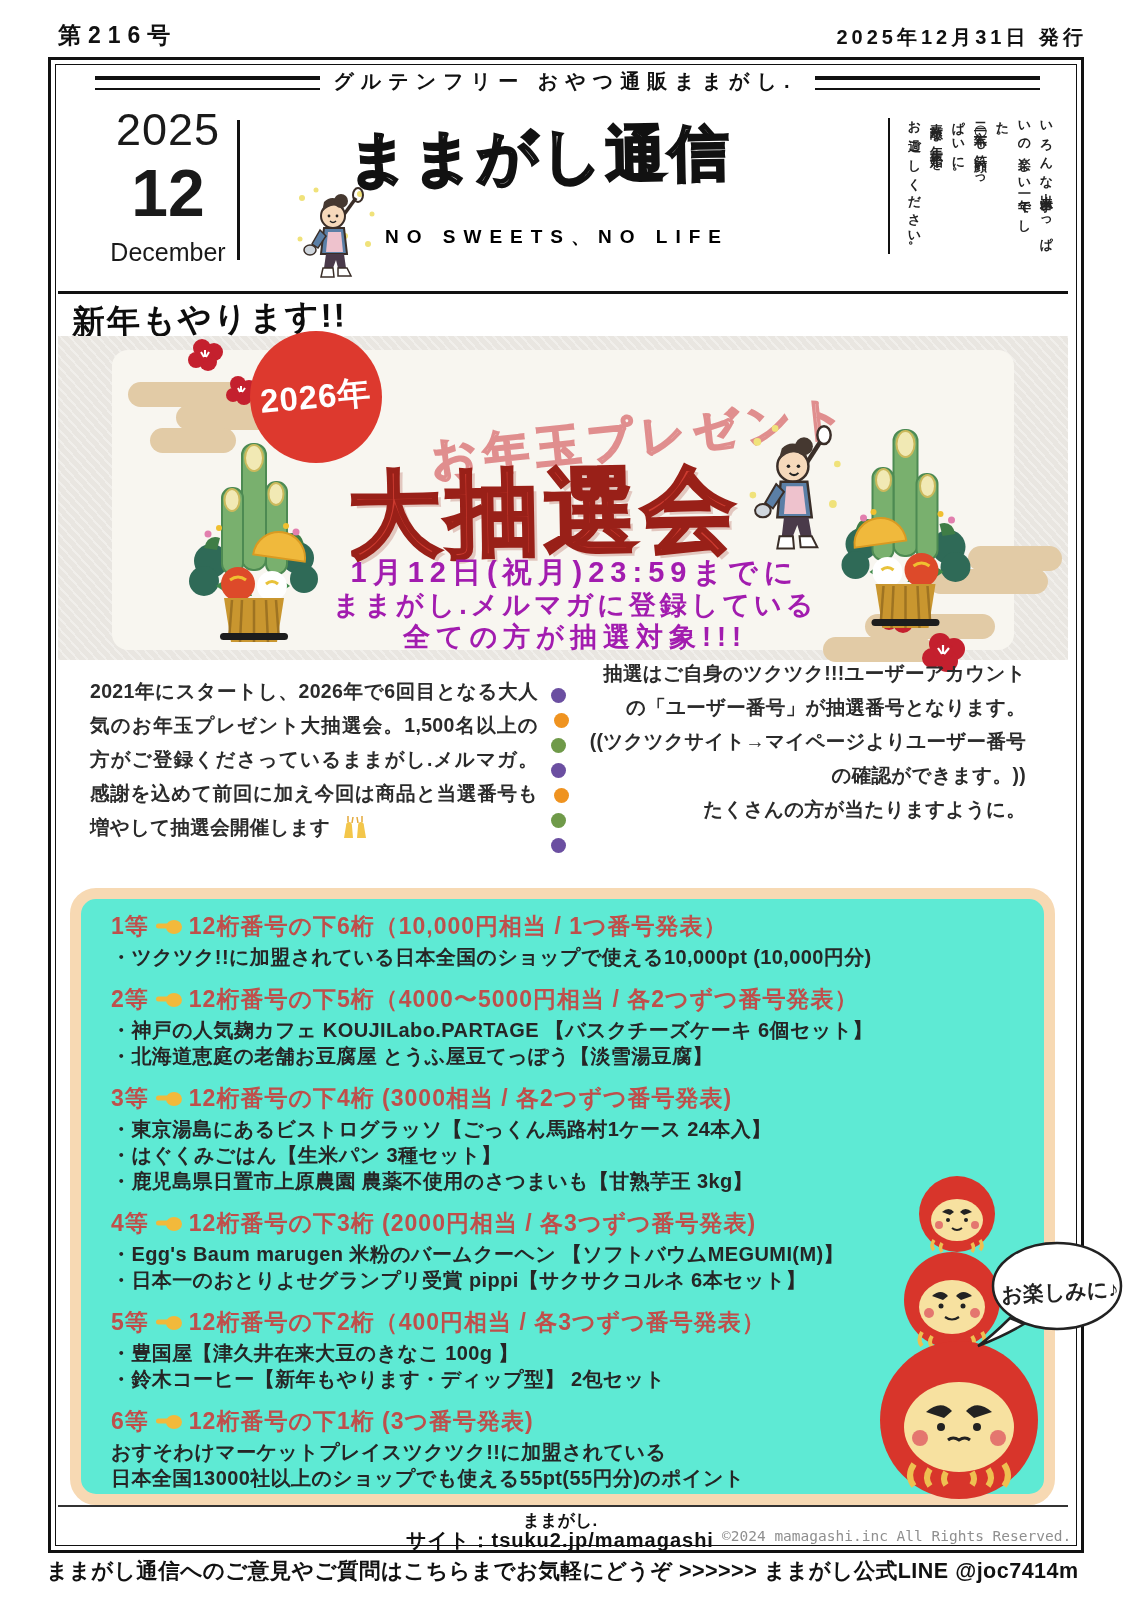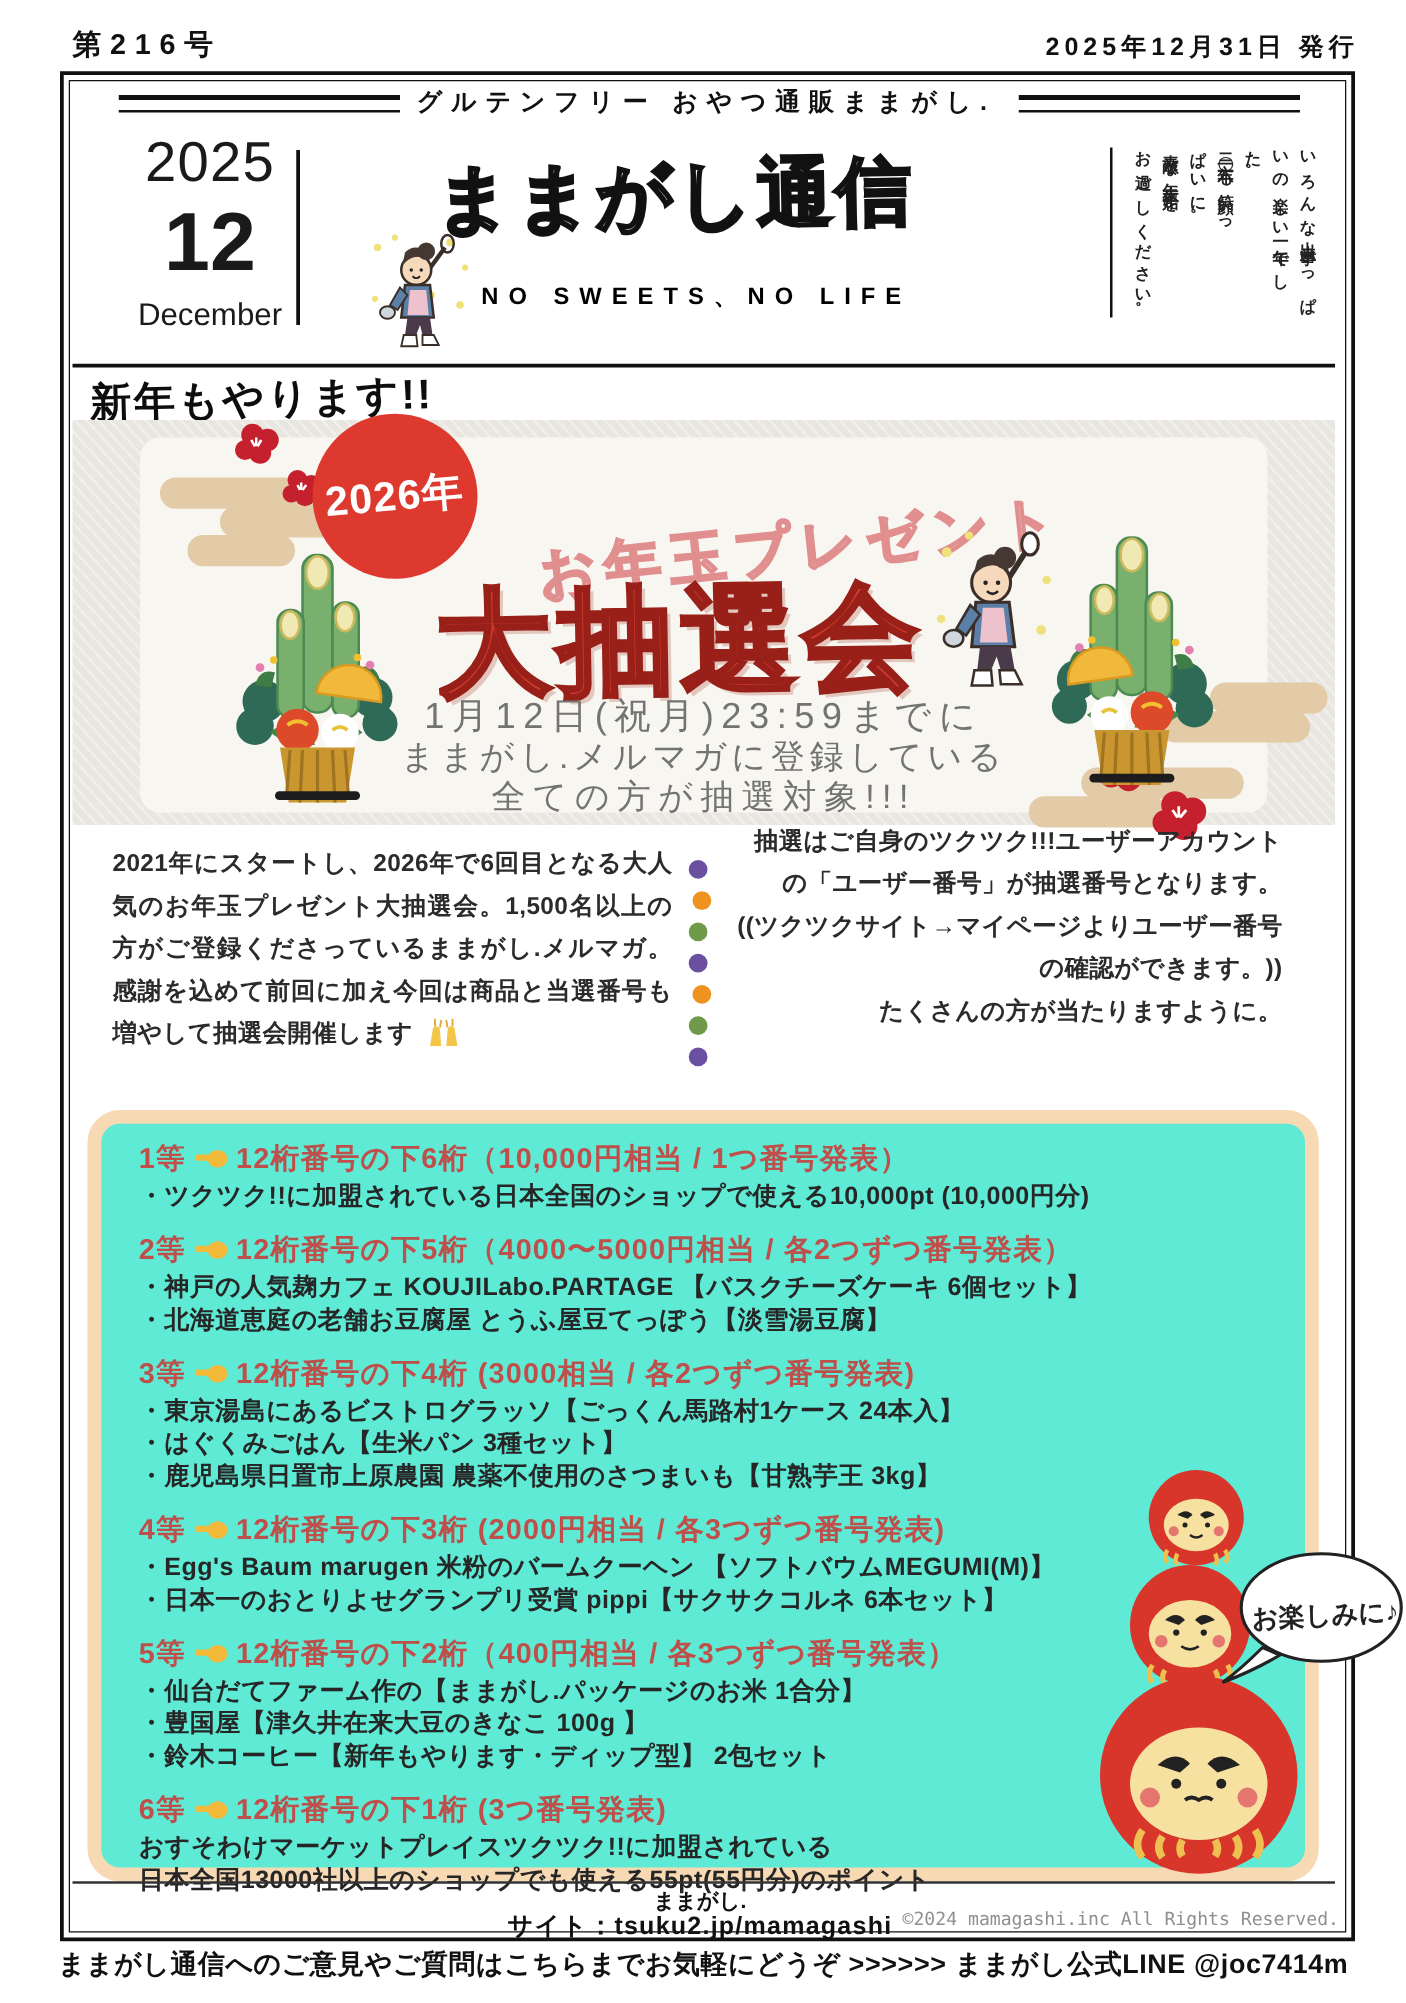--- a/index.html
+++ b/index.html
@@ -36,21 +36,21 @@
   .banner{left:58px;top:336px;width:1010px;height:324px;background:#e9e6e1;
           background-image:repeating-linear-gradient(48deg,rgba(255,255,255,.35) 0 2px,rgba(0,0,0,0) 2px 7px);}
   .panel{left:112px;top:350px;width:902px;height:300px;border-radius:16px;background:#f8f6f0;}
   .cloud span{position:absolute;background:#e2cba6;border-radius:13px;height:25px;}
   .badge{left:250px;top:331px;width:132px;height:132px;border-radius:50%;background:#dd392e;display:flex;align-items:center;justify-content:center;}
   .badge div{color:#fff;font-size:33px;font-weight:800;letter-spacing:1px;transform:rotate(-5deg);}
   .ribbon{left:428px;top:430px;font-size:45px;font-weight:800;letter-spacing:7px;color:#faf5ee;
           -webkit-text-stroke:2px #e08e8e;transform:rotate(-6deg);transform-origin:left top;}
   .bigtitle{left:348px;top:450px;font-size:93px;font-weight:900;letter-spacing:5px;color:#cd3b30;
             -webkit-text-stroke:3px #992018;text-shadow:4px 4px 0 rgba(150,30,20,.22);transform:rotate(-1deg);}
-  .oline{left:112px;width:902px;text-align:center;color:#737373;font-weight:400;}
+  .oline{left:124px;width:902px;text-align:center;color:#a21caf;font-weight:700;}
   .ol1{top:553px;font-size:29px;letter-spacing:6px;}
   .ol2{top:587px;font-size:27px;letter-spacing:4px;}
   .ol3{top:619px;font-size:27px;letter-spacing:6px;}
 
   
   .intro{font-size:19.5px;font-weight:600;color:#2b2b2b;line-height:34px;letter-spacing:.3px;text-align:justify;}
   .intro-left{left:90px;top:674px;width:448px;}
   .intro-right{left:584px;top:656px;width:442px;white-space:pre-line;text-align:right;}
   .dot{width:15px;height:15px;border-radius:50%;}
 
@@ -412,21 +412,20 @@
 
     <div class="prize-sec">
       <div class="prize-head">
         <span>5等</span>
         <svg width="26" height="18" viewBox="0 0 26 18">
             <ellipse cx="18" cy="10" rx="8" ry="7" fill="#f2b93b"></ellipse>
             <rect x="0" y="6.5" width="16" height="5" rx="2.5" fill="#f2b93b"></rect>
           </svg>
         <span>12桁番号の下2桁（400円相当 / 各3つずつ番号発表）</span>
       </div>
-      <div class="prize-item">・仙台だてファーム作の【ままがし.パッケージのお米 1合分】</div>
       <div class="prize-item">・豊国屋【津久井在来大豆のきなこ 100g 】</div>
       <div class="prize-item">・鈴木コーヒー【新年もやります・ディップ型】 2包セット</div>
     </div>
 
     <div class="prize-sec">
       <div class="prize-head">
         <span>6等</span>
         <svg width="26" height="18" viewBox="0 0 26 18">
             <ellipse cx="18" cy="10" rx="8" ry="7" fill="#f2b93b"></ellipse>
             <rect x="0" y="6.5" width="16" height="5" rx="2.5" fill="#f2b93b"></rect>

